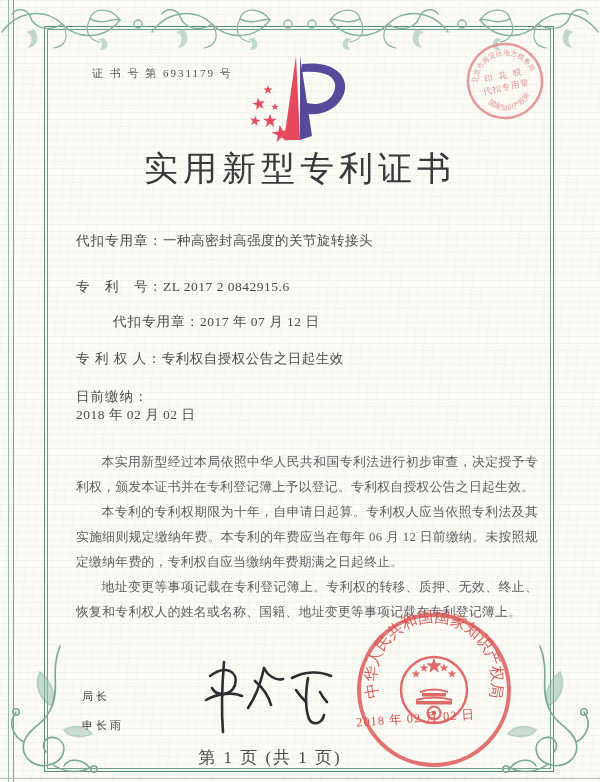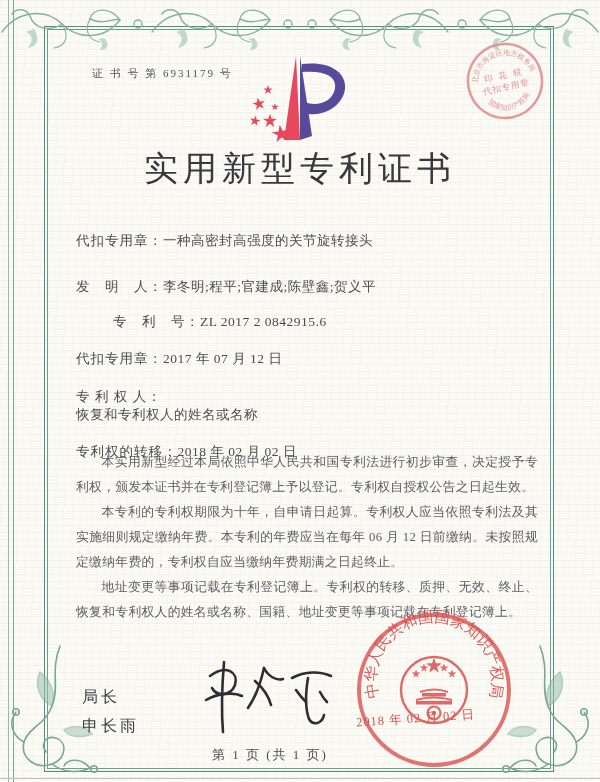--- a/index.html
+++ b/index.html
@@ -29,30 +29,30 @@
   .field-row .lbl{letter-spacing:1px;white-space:pre;}
   .field-row .val{letter-spacing:.5px;}
   .field-row:nth-child(1){margin-bottom:28px;}
   .field-row:nth-child(2){margin-bottom:17px;}
   .field-row:nth-child(3){margin-bottom:19px;margin-left:37px;}
   .field-row:nth-child(4){margin-bottom:20px;}
   .field-row:nth-child(5){margin-bottom:19px;flex-direction:column;}
   .body-text{position:absolute;left:76px;top:450px;width:462px;}
   .body-text p{margin:0;text-indent:2em;font-size:12.8px;line-height:25px;
     color:#5e5e63;text-align:justify;letter-spacing:.3px;}
-  .officer{position:absolute;left:82px;top:682px;font-size:16px;color:#3d3d42;line-height:29px;letter-spacing:3px;}
+  .officer{position:absolute;left:82px;top:682px;font-size:11px;color:#3d3d42;line-height:29px;letter-spacing:3px;}
   .signature{position:absolute;left:192px;top:648px;}
   .seal{position:absolute;left:352px;top:608px;width:164px;height:164px;}
   .seal svg{position:absolute;left:0;top:0;}
   .seal-date{position:absolute;left:4px;top:102px;width:130px;font-size:12.5px;
     color:#d84f4f;letter-spacing:1px;white-space:nowrap;transform:rotate(-4deg);
     font-family:"Liberation Serif","DejaVu Serif",serif;}
   .tax-stamp{position:absolute;left:450px;top:26px;transform:rotate(-12deg);opacity:.85;}
   .footer{position:absolute;left:0;right:60px;top:746px;text-align:center;
-    font-size:13px;letter-spacing:2px;color:#4c4c50;}
+    font-size:17px;letter-spacing:2px;color:#4c4c50;}
 </style>
 </head>
 <body>
 
 <div class="page">
 
   <div class="edge-line"></div>
   <div class="bottom-edge"></div>
 
   <div class="frame">
@@ -125,37 +125,33 @@
   </svg>
 
   <div class="title">实用新型专利证书</div>
 
   <div class="fields">
     <div class="field-row">
       <span class="lbl">代扣专用章：</span>
       <span class="val">一种高密封高强度的关节旋转接头</span>
     </div>
     <div class="field-row">
-      <span class="lbl">发　明　人：</span>
-      <span class="val">李冬明;程平;官建成;陈壁鑫;贺义平</span>
-    </div>
-    <div class="field-row">
       <span class="lbl">专　利　号：</span>
       <span class="val">ZL 2017 2 0842915.6</span>
     </div>
     <div class="field-row">
       <span class="lbl">代扣专用章：</span>
       <span class="val">2017 年 07 月 12 日</span>
     </div>
     <div class="field-row">
       <span class="lbl">专 利 权 人：</span>
-      <span class="val">恢复和专利权人的姓名或名称</span>
-    </div>
-    <div class="field-row">
-      <span class="lbl">专利权的转移：</span>
+      <span class="val">专利权自授权公告之日起生效</span>
+    </div>
+    <div class="field-row">
+      <span class="lbl">日前缴纳：</span>
       <span class="val">2018 年 02 月 02 日</span>
     </div>
   </div>
 
   <div class="body-text">
     <p>本实用新型经过本局依照中华人民共和国专利法进行初步审查，决定授予专利权，颁发本证书并在专利登记簿上予以登记。专利权自授权公告之日起生效。</p>
     <p>本专利的专利权期限为十年，自申请日起算。专利权人应当依照专利法及其实施细则规定缴纳年费。本专利的年费应当在每年 06 月 12 日前缴纳。未按照规定缴纳年费的，专利权自应当缴纳年费期满之日起终止。</p>
     <p>地址变更等事项记载在专利登记簿上。专利权的转移、质押、无效、终止、恢复和专利权人的姓名或名称、国籍、地址变更等事项记载在专利登记簿上。</p>
   </div>
 

